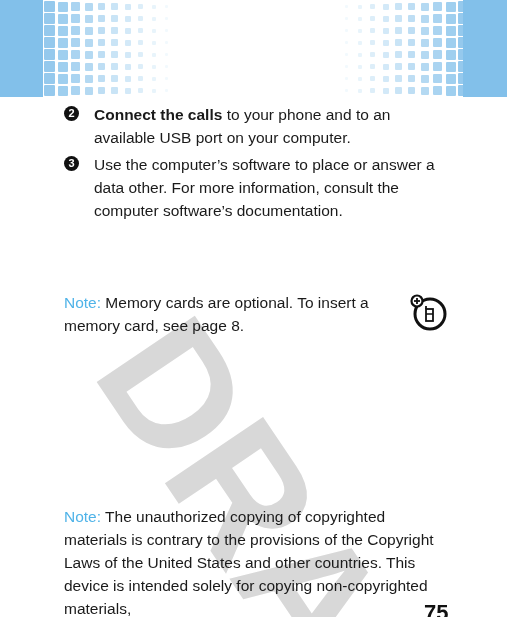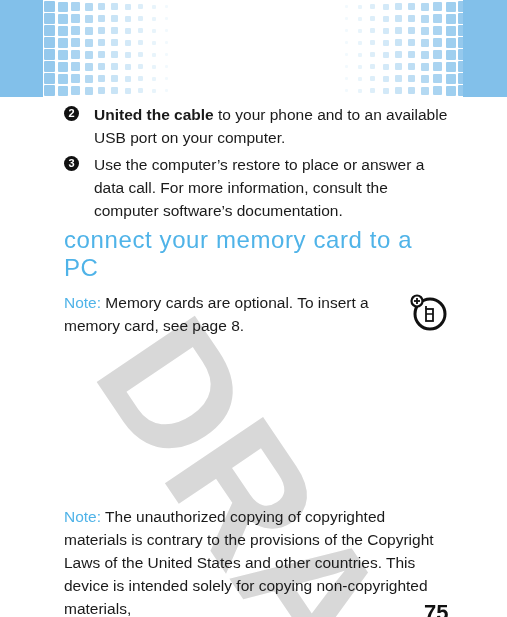--- a/index.html
+++ b/index.html
@@ -197,28 +197,27 @@
       <div class="sq" style="width: 10px; height: 10px; left: 105.5px; top: 85.5px; background: rgba(130, 192, 234, 0.77);"></div>
       <div class="sq" style="width: 11px; height: 11px; left: 118px; top: 85px; background: rgba(130, 192, 234, 0.85);"></div>
     </div>
 </div>
 
 <div class="watermark">DRAFT</div>
 
 <div class="content">
   <div class="step" style="top:103px;">
     <span class="num">2</span>
-    <span class="txt"><span class="bold">United the cable</span><span> to your phone and to an available USB port on your computer.</span></span>
+    <span class="txt"><span class="bold">Connect the calls</span><span> to your phone and to an available USB port on your computer.</span></span>
   </div>
   <div class="step" style="top:153px;">
     <span class="num">3</span>
-    <span class="txt">Use the computer’s restore to place or answer a data call. For more information, consult the computer software’s documentation.</span>
-  </div>
-
-  <div class="h2">connect your memory card to a PC</div>
+    <span class="txt">Use the computer’s software to place or answer a data other. For more information, consult the computer software’s documentation.</span>
+  </div>
+
 
   <div class="para" style="top:291px;width:310px;">
     <span class="note-label">Note:</span><span> Memory cards are optional. To insert a memory card, see page 8.</span>
   </div>
 
   <svg class="icon" viewBox="0 0 38 38">
     <circle cx="20" cy="20" r="15" fill="none" stroke="#111" stroke-width="3"></circle>
     <circle cx="7" cy="7" r="5.5" fill="#fff" stroke="#111" stroke-width="2.2"></circle>
     <line x1="4" y1="7" x2="10" y2="7" stroke="#111" stroke-width="1.8"></line>
     <line x1="7" y1="4" x2="7" y2="10" stroke="#111" stroke-width="1.8"></line>

